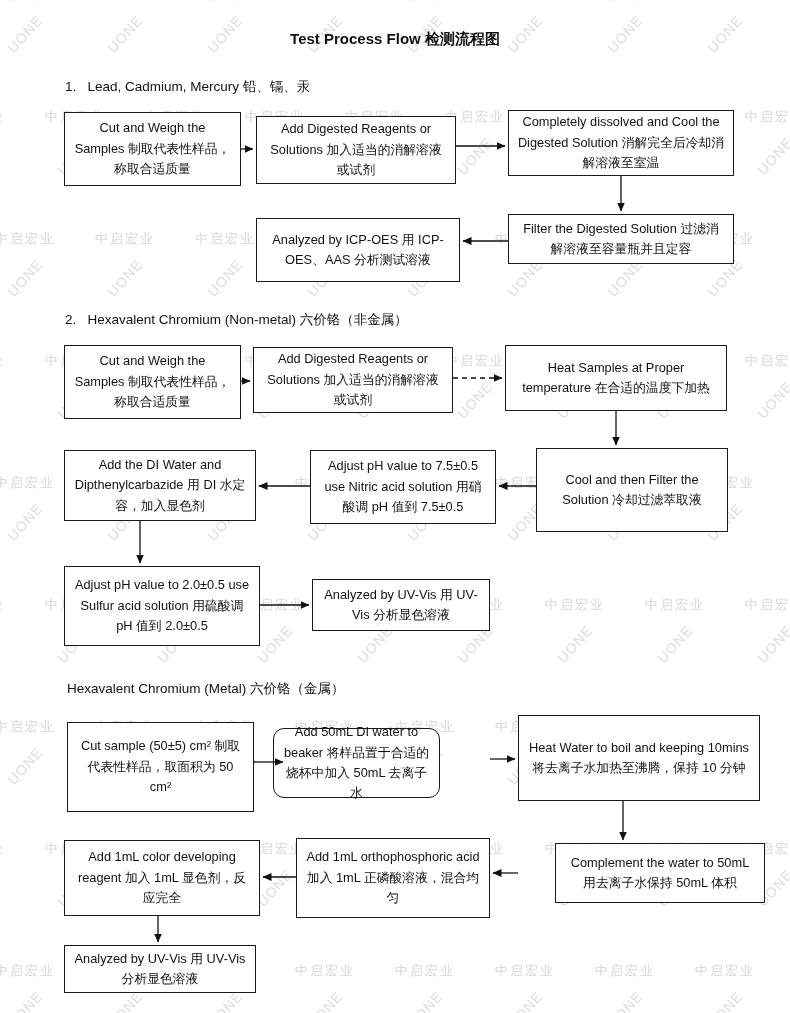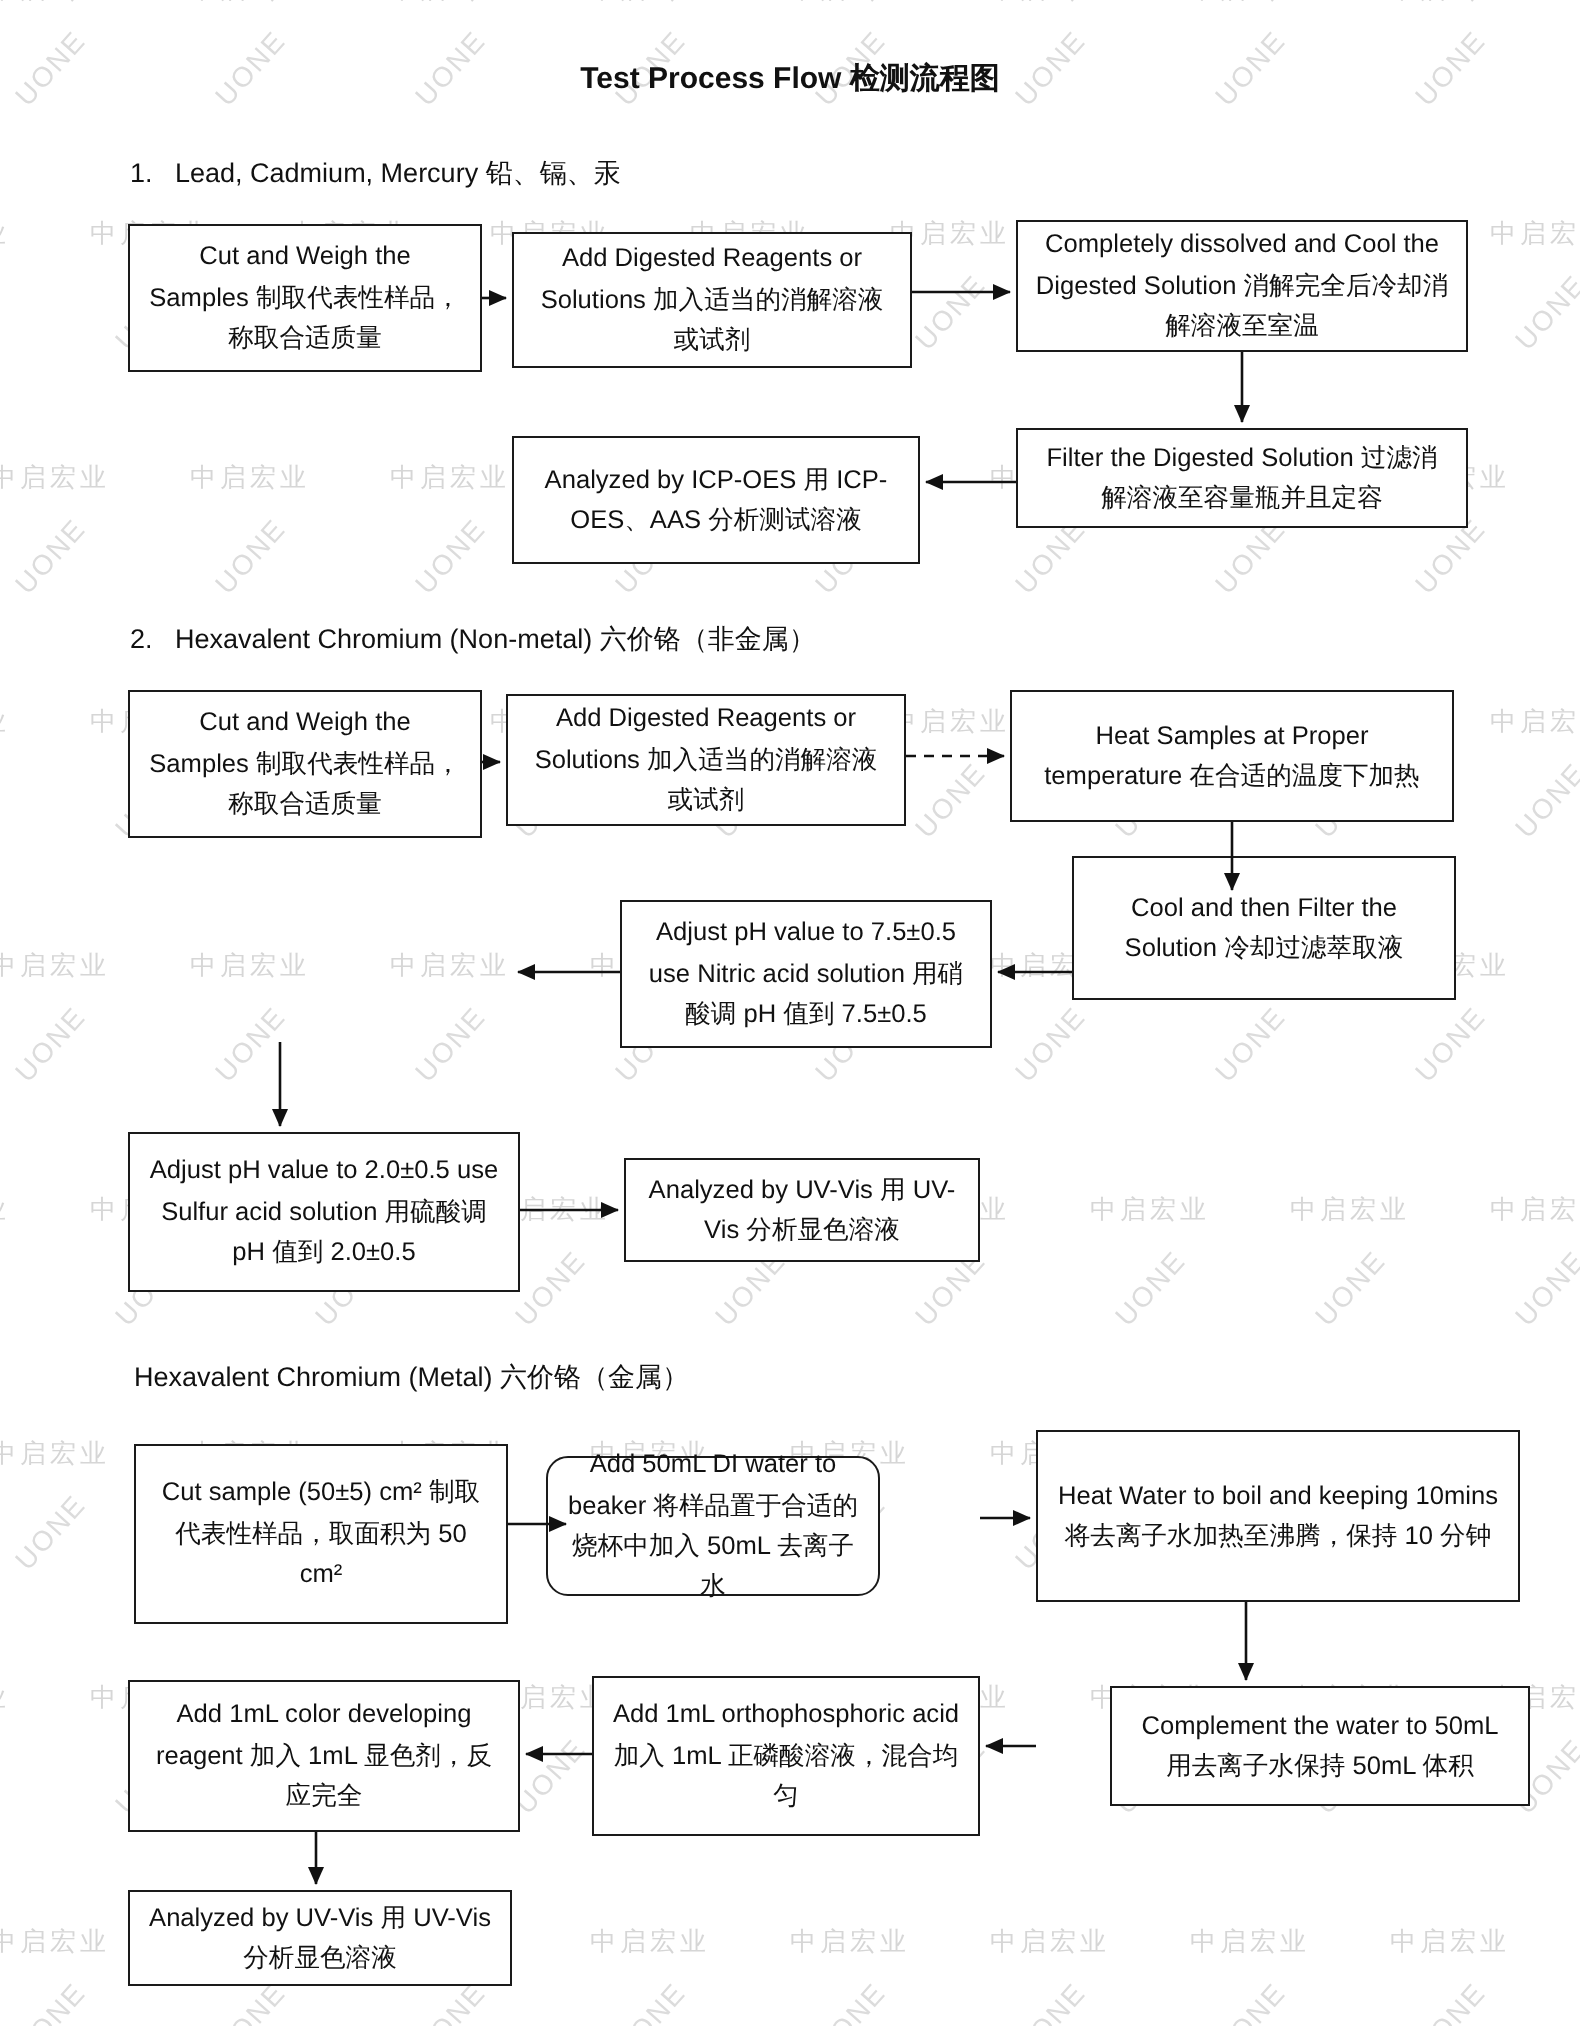--- a/index.html
+++ b/index.html
@@ -417,22 +417,23 @@
   <div class="box" style="left:64px; top:112px; width:177px; height:74px;">Cut and Weigh the Samples 制取代表性样品，称取合适质量</div>
   <div class="box" style="left:256px; top:116px; width:200px; height:68px;">Add Digested Reagents or Solutions 加入适当的消解溶液或试剂</div>
   <div class="box" style="left:508px; top:110px; width:226px; height:66px;">Completely dissolved and Cool the Digested Solution 消解完全后冷却消解溶液至室温</div>
   <div class="box" style="left:508px; top:214px; width:226px; height:50px;">Filter the Digested Solution 过滤消解溶液至容量瓶并且定容</div>
   <div class="box" style="left:256px; top:218px; width:204px; height:64px;">Analyzed by ICP-OES 用 ICP-OES、AAS 分析测试溶液</div>
 
   <div class="heading" style="left:65px; top:311px;">2.   Hexavalent Chromium (Non-metal) 六价铬（非金属）</div>
   <div class="box" style="left:64px; top:345px; width:177px; height:74px;">Cut and Weigh the Samples 制取代表性样品，称取合适质量</div>
   <div class="box" style="left:253px; top:347px; width:200px; height:66px;">Add Digested Reagents or Solutions 加入适当的消解溶液或试剂</div>
   <div class="box" style="left:505px; top:345px; width:222px; height:66px;">Heat Samples at Proper temperature 在合适的温度下加热</div>
-  <div class="box" style="left:536px; top:428px; width:192px; height:72px;">Cool and then Filter the Solution 冷却过滤萃取液</div>
+  <div class="box" style="left:536px; top:448px; width:192px; height:84px;">Cool and then Filter the Solution 冷却过滤萃取液</div>
   <div class="box" style="left:310px; top:450px; width:186px; height:74px;">Adjust pH value to 7.5±0.5 use Nitric acid solution 用硝酸调 pH 值到 7.5±0.5</div>
+  <div class="box" style="left:64px; top:450px; width:192px; height:71px;">Add the DI Water and Dipthenylcarbazide 用 DI 水定容，加入显色剂</div>
   <div class="box" style="left:64px; top:566px; width:196px; height:80px;text-align:center;">Adjust pH value to 2.0±0.5 use Sulfur acid solution 用硫酸调 pH 值到 2.0±0.5</div>
   <div class="box" style="left:312px; top:579px; width:178px; height:52px;">Analyzed by UV-Vis 用 UV-Vis 分析显色溶液</div>
 
   <div class="heading" style="left:67px; top:680px;">Hexavalent Chromium (Metal) 六价铬（金属）</div>
   <div class="box" style="left:67px; top:722px; width:187px; height:90px;">Cut sample (50±5) cm² 制取代表性样品，取面积为 50 cm²</div>
   <div class="box" style="left:273px; top:728px; width:167px; height:70px;border-radius:11px;">Add 50mL DI water to beaker 将样品置于合适的烧杯中加入 50mL 去离子水</div>
   <div class="box" style="left:518px; top:715px; width:242px; height:86px;">Heat Water to boil and keeping 10mins 将去离子水加热至沸腾，保持 10 分钟</div>
   <div class="box" style="left:518px; top:843px; width:210px; height:60px;margin-left:37px;">Complement the water to 50mL 用去离子水保持 50mL 体积</div>
   <div class="box" style="left:296px; top:838px; width:194px; height:80px;">Add 1mL orthophosphoric acid 加入 1mL 正磷酸溶液，混合均匀</div>
   <div class="box" style="left:64px; top:840px; width:196px; height:76px;">Add 1mL color developing reagent 加入 1mL 显色剂，反应完全</div>

